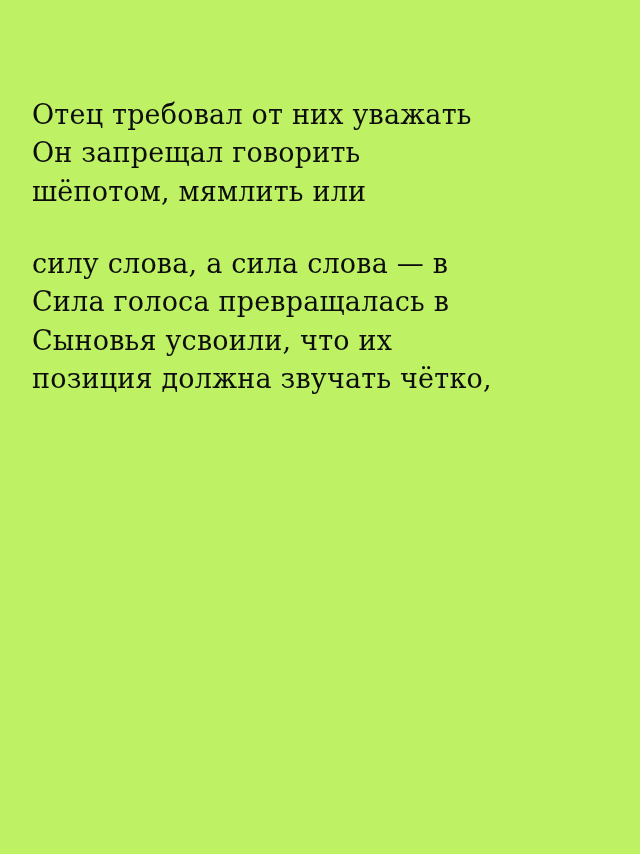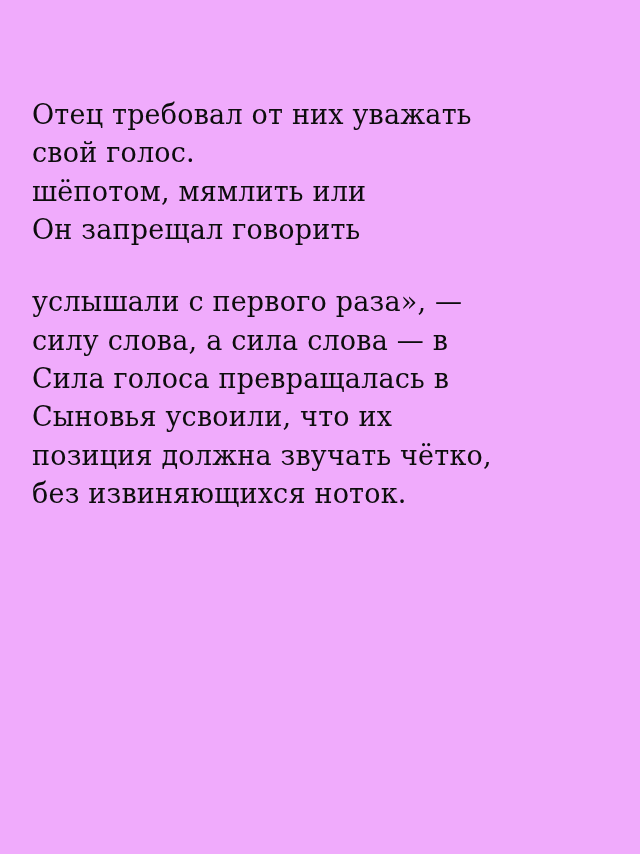--- a/index.html
+++ b/index.html
@@ -12,21 +12,21 @@
     height: 854px;
     font-family: "DejaVu Serif", serif;
     color: #0d0d0d;
     overflow: hidden;
   }
   .page {
     width: 640px;
     height: 854px;
     box-sizing: border-box;
     padding: 96px 40px 40px 32px;
-    background: #f0abfc;
+    background: #bef264;
     position: relative;
   }
   .text-block {
     font-size: 27px;
     line-height: 1.42;
     letter-spacing: 0.2px;
     font-weight: 400;
   }
   .para {
     margin: 0;
@@ -41,30 +41,27 @@
   }
 </style>
 </head>
 <body>
 
 <div class="page">
   <div class="text-block">
 
     <div class="para">
       <span class="line">Отец требовал от них уважать</span>
-      <span class="line">свой голос.</span>
+      <span class="line">Он запрещал говорить</span>
       <span class="line">шёпотом, мямлить или</span>
-      <span class="line">Он запрещал говорить</span>
     </div>
 
     <span class="gap"></span>
 
     <div class="para">
-      <span class="line">услышали с первого раза», —</span>
       <span class="line">силу слова, а сила слова — в</span>
       <span class="line">Сила голоса превращалась в</span>
       <span class="line">Сыновья усвоили, что их</span>
       <span class="line">позиция должна звучать чётко,</span>
-      <span class="line">без извиняющихся ноток.</span>
     </div>
 
   </div>
 </div>
 
 </body></html>

